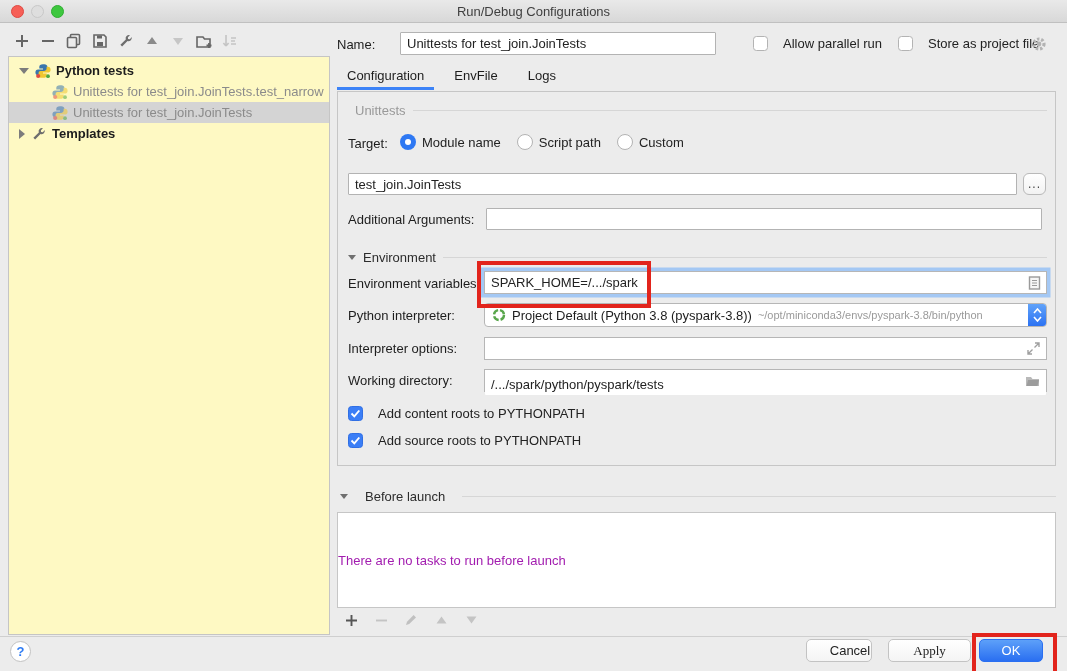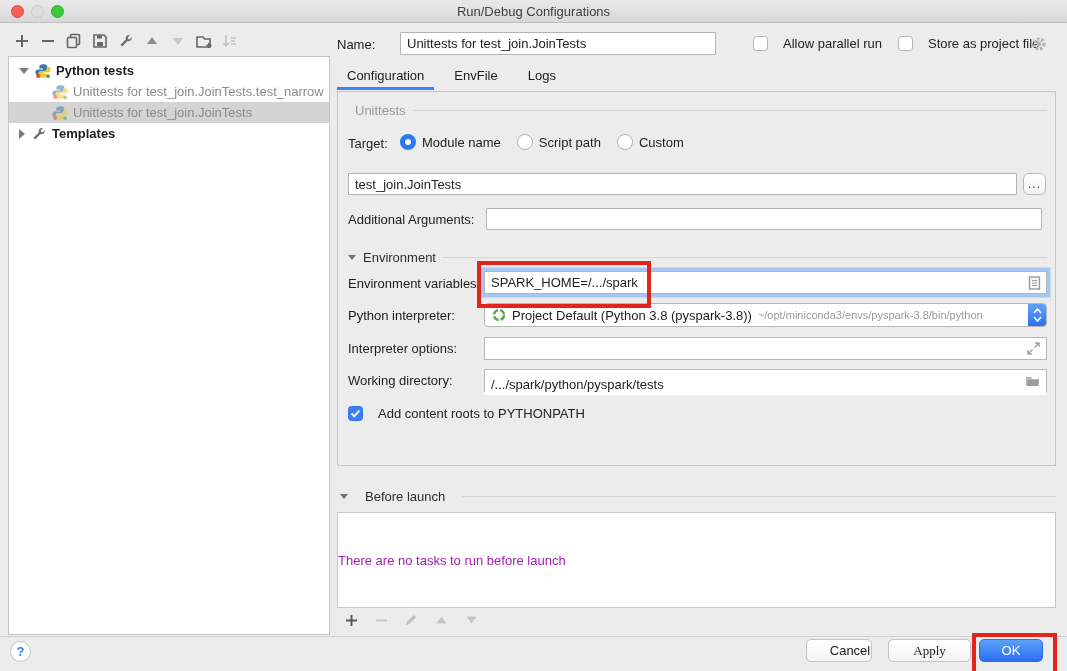--- a/index.html
+++ b/index.html
@@ -10,21 +10,21 @@
             background:linear-gradient(#e9e9e9,#d8d8d8);border-bottom:1px solid #c0c0c0;
             display:flex;align-items:center;justify-content:center;color:#3f3f3f;}
   .lights{position:absolute;left:11px;top:5px;display:flex;gap:7px;}
   .light{width:13px;height:13px;border-radius:50%;box-sizing:border-box;}
   .light.red{background:#f65f57;border:1px solid #df4841;}
   .light.gray{background:#dedede;border:1px solid #c8c8c8;}
   .light.green{background:#3ec73f;border:1px solid #2fae31;}
   
   .side-toolbar{position:absolute;left:14px;top:32px;display:flex;gap:10px;align-items:center;height:18px;}
   .tbi{width:16px;height:16px;display:flex;align-items:center;justify-content:center;}
-  .tree{position:absolute;left:8px;top:56px;width:322px;height:579px;background:#ffffff;
+  .tree{position:absolute;left:8px;top:56px;width:322px;height:579px;background:#fef9c3;
         border:1px solid #c5c5c5;box-sizing:border-box;padding-top:3px;overflow:hidden;}
   .trow{height:21px;display:flex;align-items:center;white-space:nowrap;overflow:hidden;}
   .trow.selected{background:#d4d4d4;}
   .twisty{width:0;height:0;margin:0 6px 0 10px;flex:none;}
   .twisty.down{border-left:5px solid transparent;border-right:5px solid transparent;border-top:6px solid #7c7c7c;}
   .twisty.right{border-top:5px solid transparent;border-bottom:5px solid transparent;border-left:6px solid #7c7c7c;}
   .ticon{width:16px;height:16px;margin-right:5px;flex:none;display:flex;}
   .ticon.faded{opacity:.55;}
   .tlabel{color:#1d1d1d;}
   .tlabel.bold{font-weight:bold;}
@@ -302,20 +302,28 @@
     </div>
 
     <span class="cb" style="left:10px;top:314px;position:absolute;">
       <span class="cbbox checked">
         <svg width="11" height="9">
             <path d="M1.5 4.5l2.8 2.8 5-5.8" fill="none" stroke="#fff" stroke-width="1.9"></path>
           </svg>
       </span>
       <span>Add content roots to PYTHONPATH</span>
     </span>
+    <span class="cb" style="left:10px;top:341px;position:absolute;">
+      <span class="cbbox checked">
+        <svg width="11" height="9">
+            <path d="M1.5 4.5l2.8 2.8 5-5.8" fill="none" stroke="#fff" stroke-width="1.9"></path>
+          </svg>
+      </span>
+      <span>Add source roots to PYTHONPATH</span>
+    </span>
   </div>
 
   <div class="redbox" style="left:477px;top:261px;width:166px;height:39px;"></div>
 
   <div class="grouphdr" style="left:340px;top:489px;right:11px;position:absolute;gap:17px;">
     <span class="arr-down"></span>
     <span class="gtitle dark">Before launch</span>
     <span class="groupline"></span>
   </div>
   <div class="taskbox">

